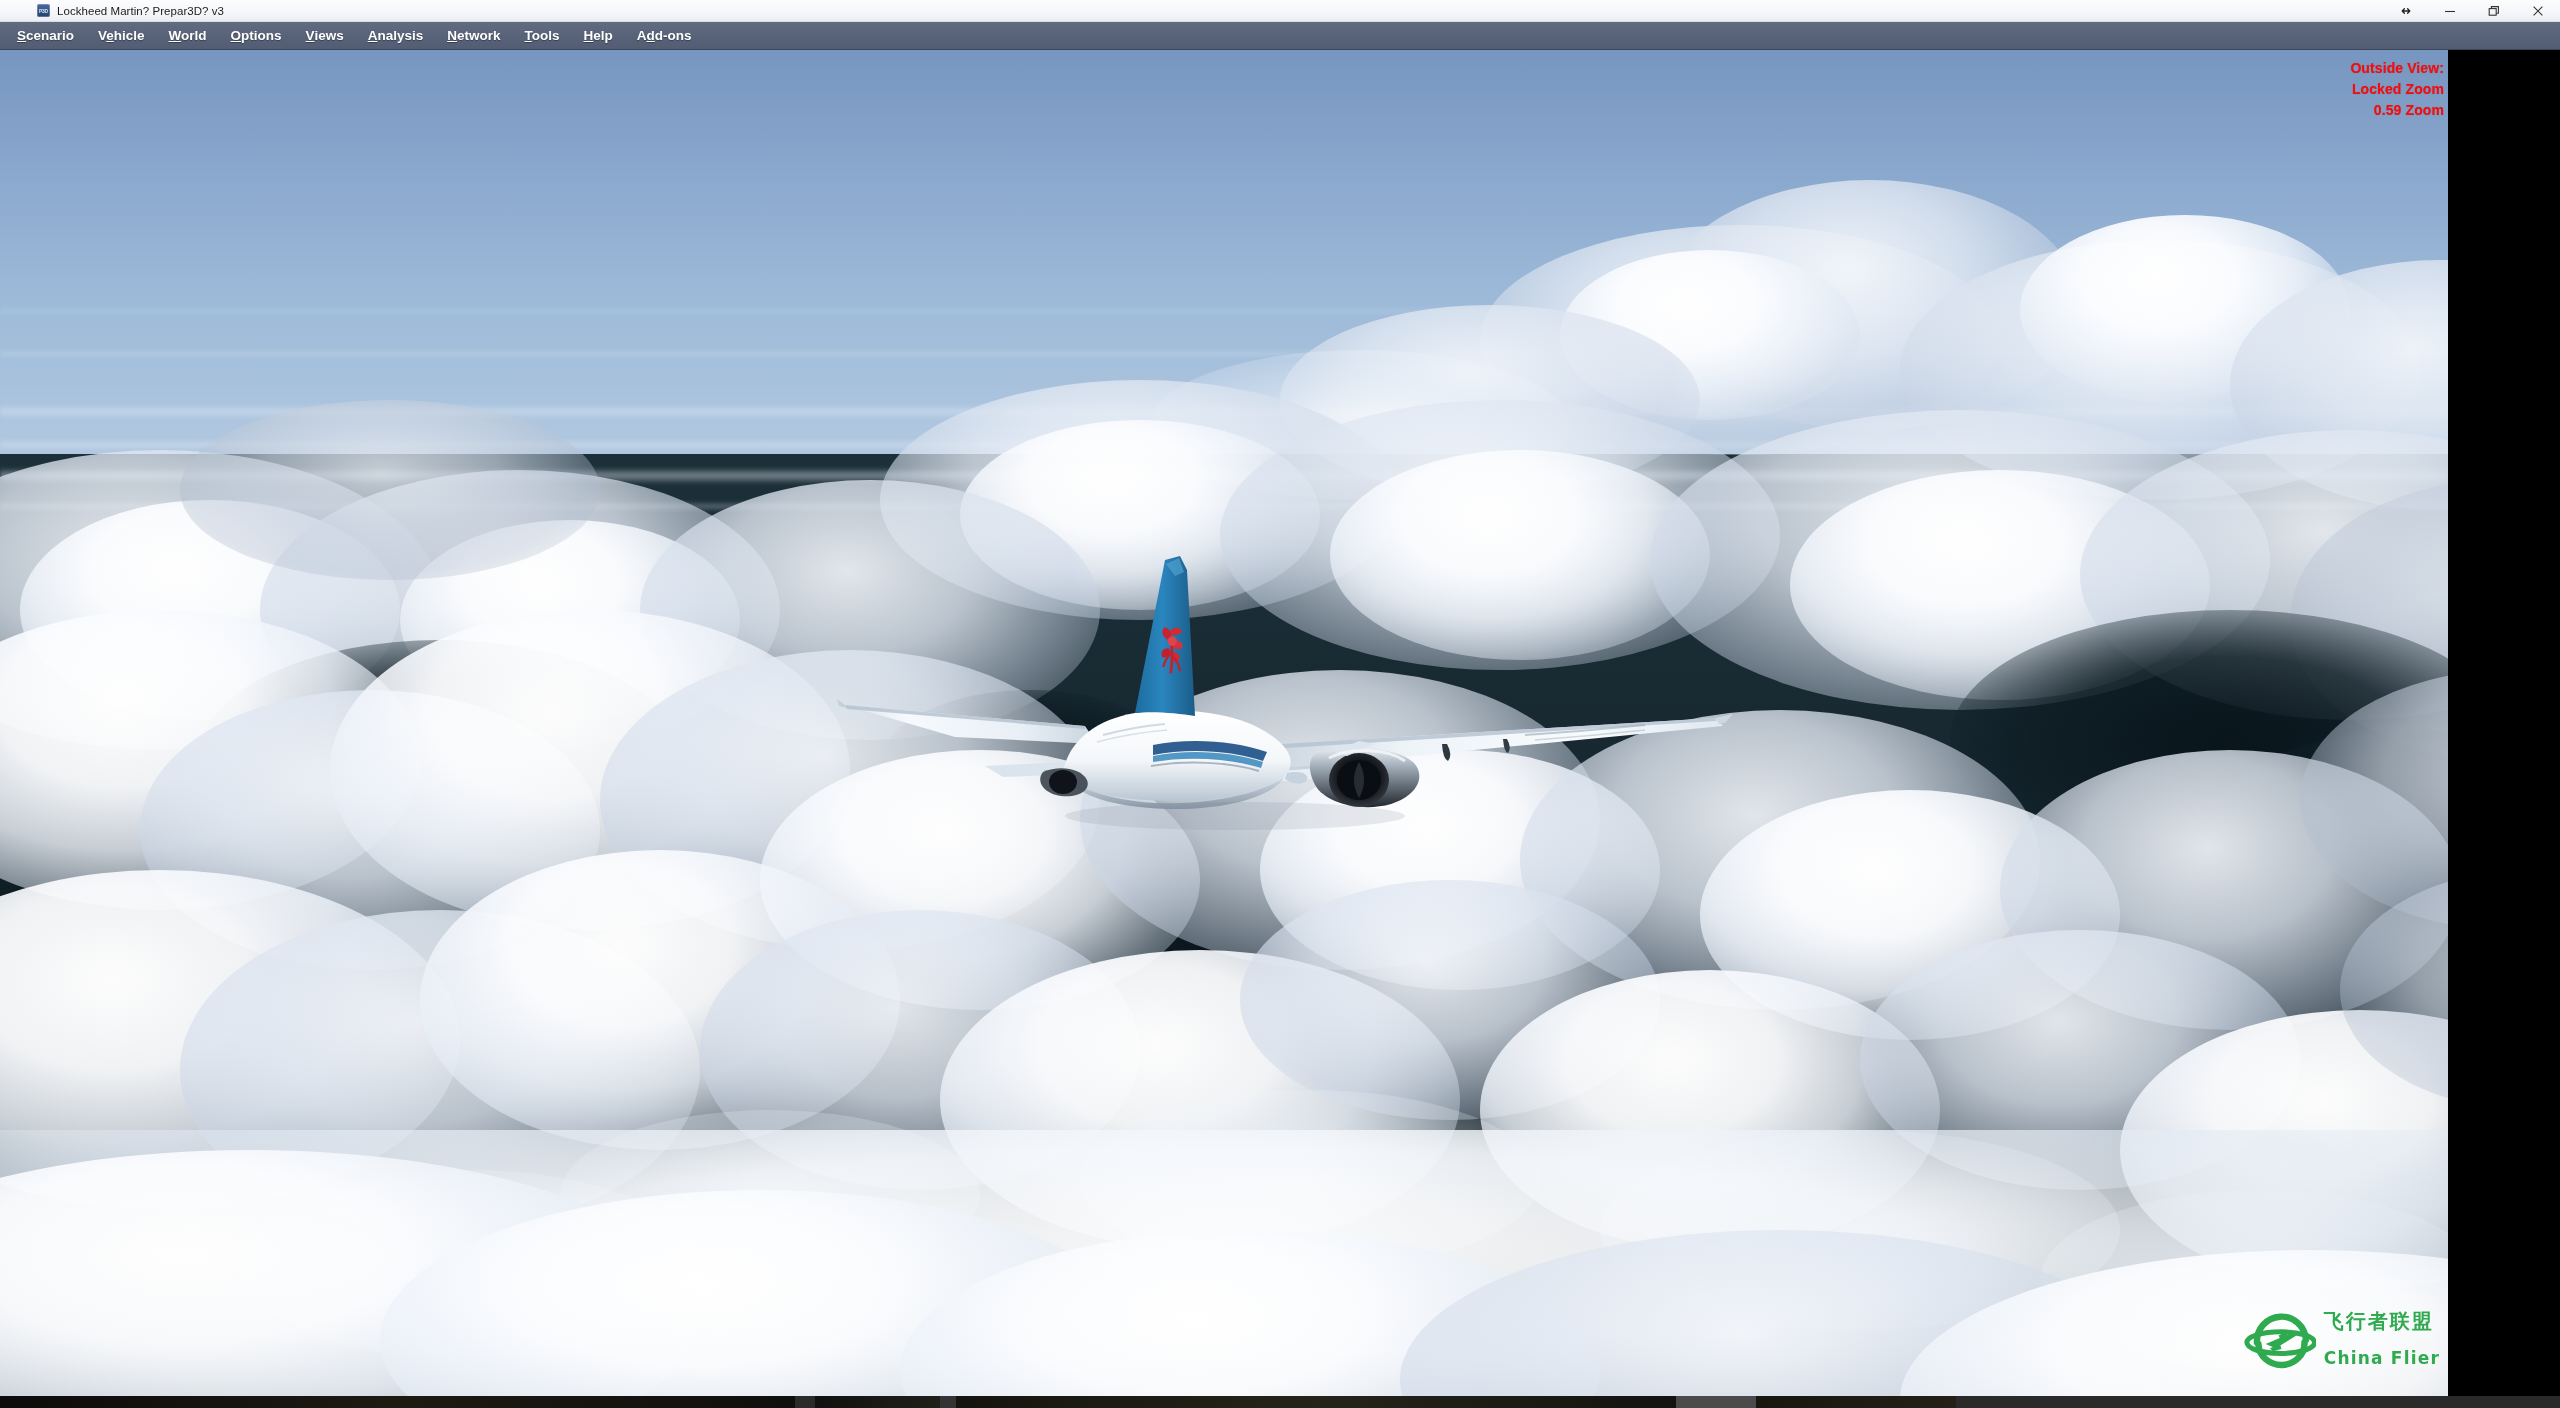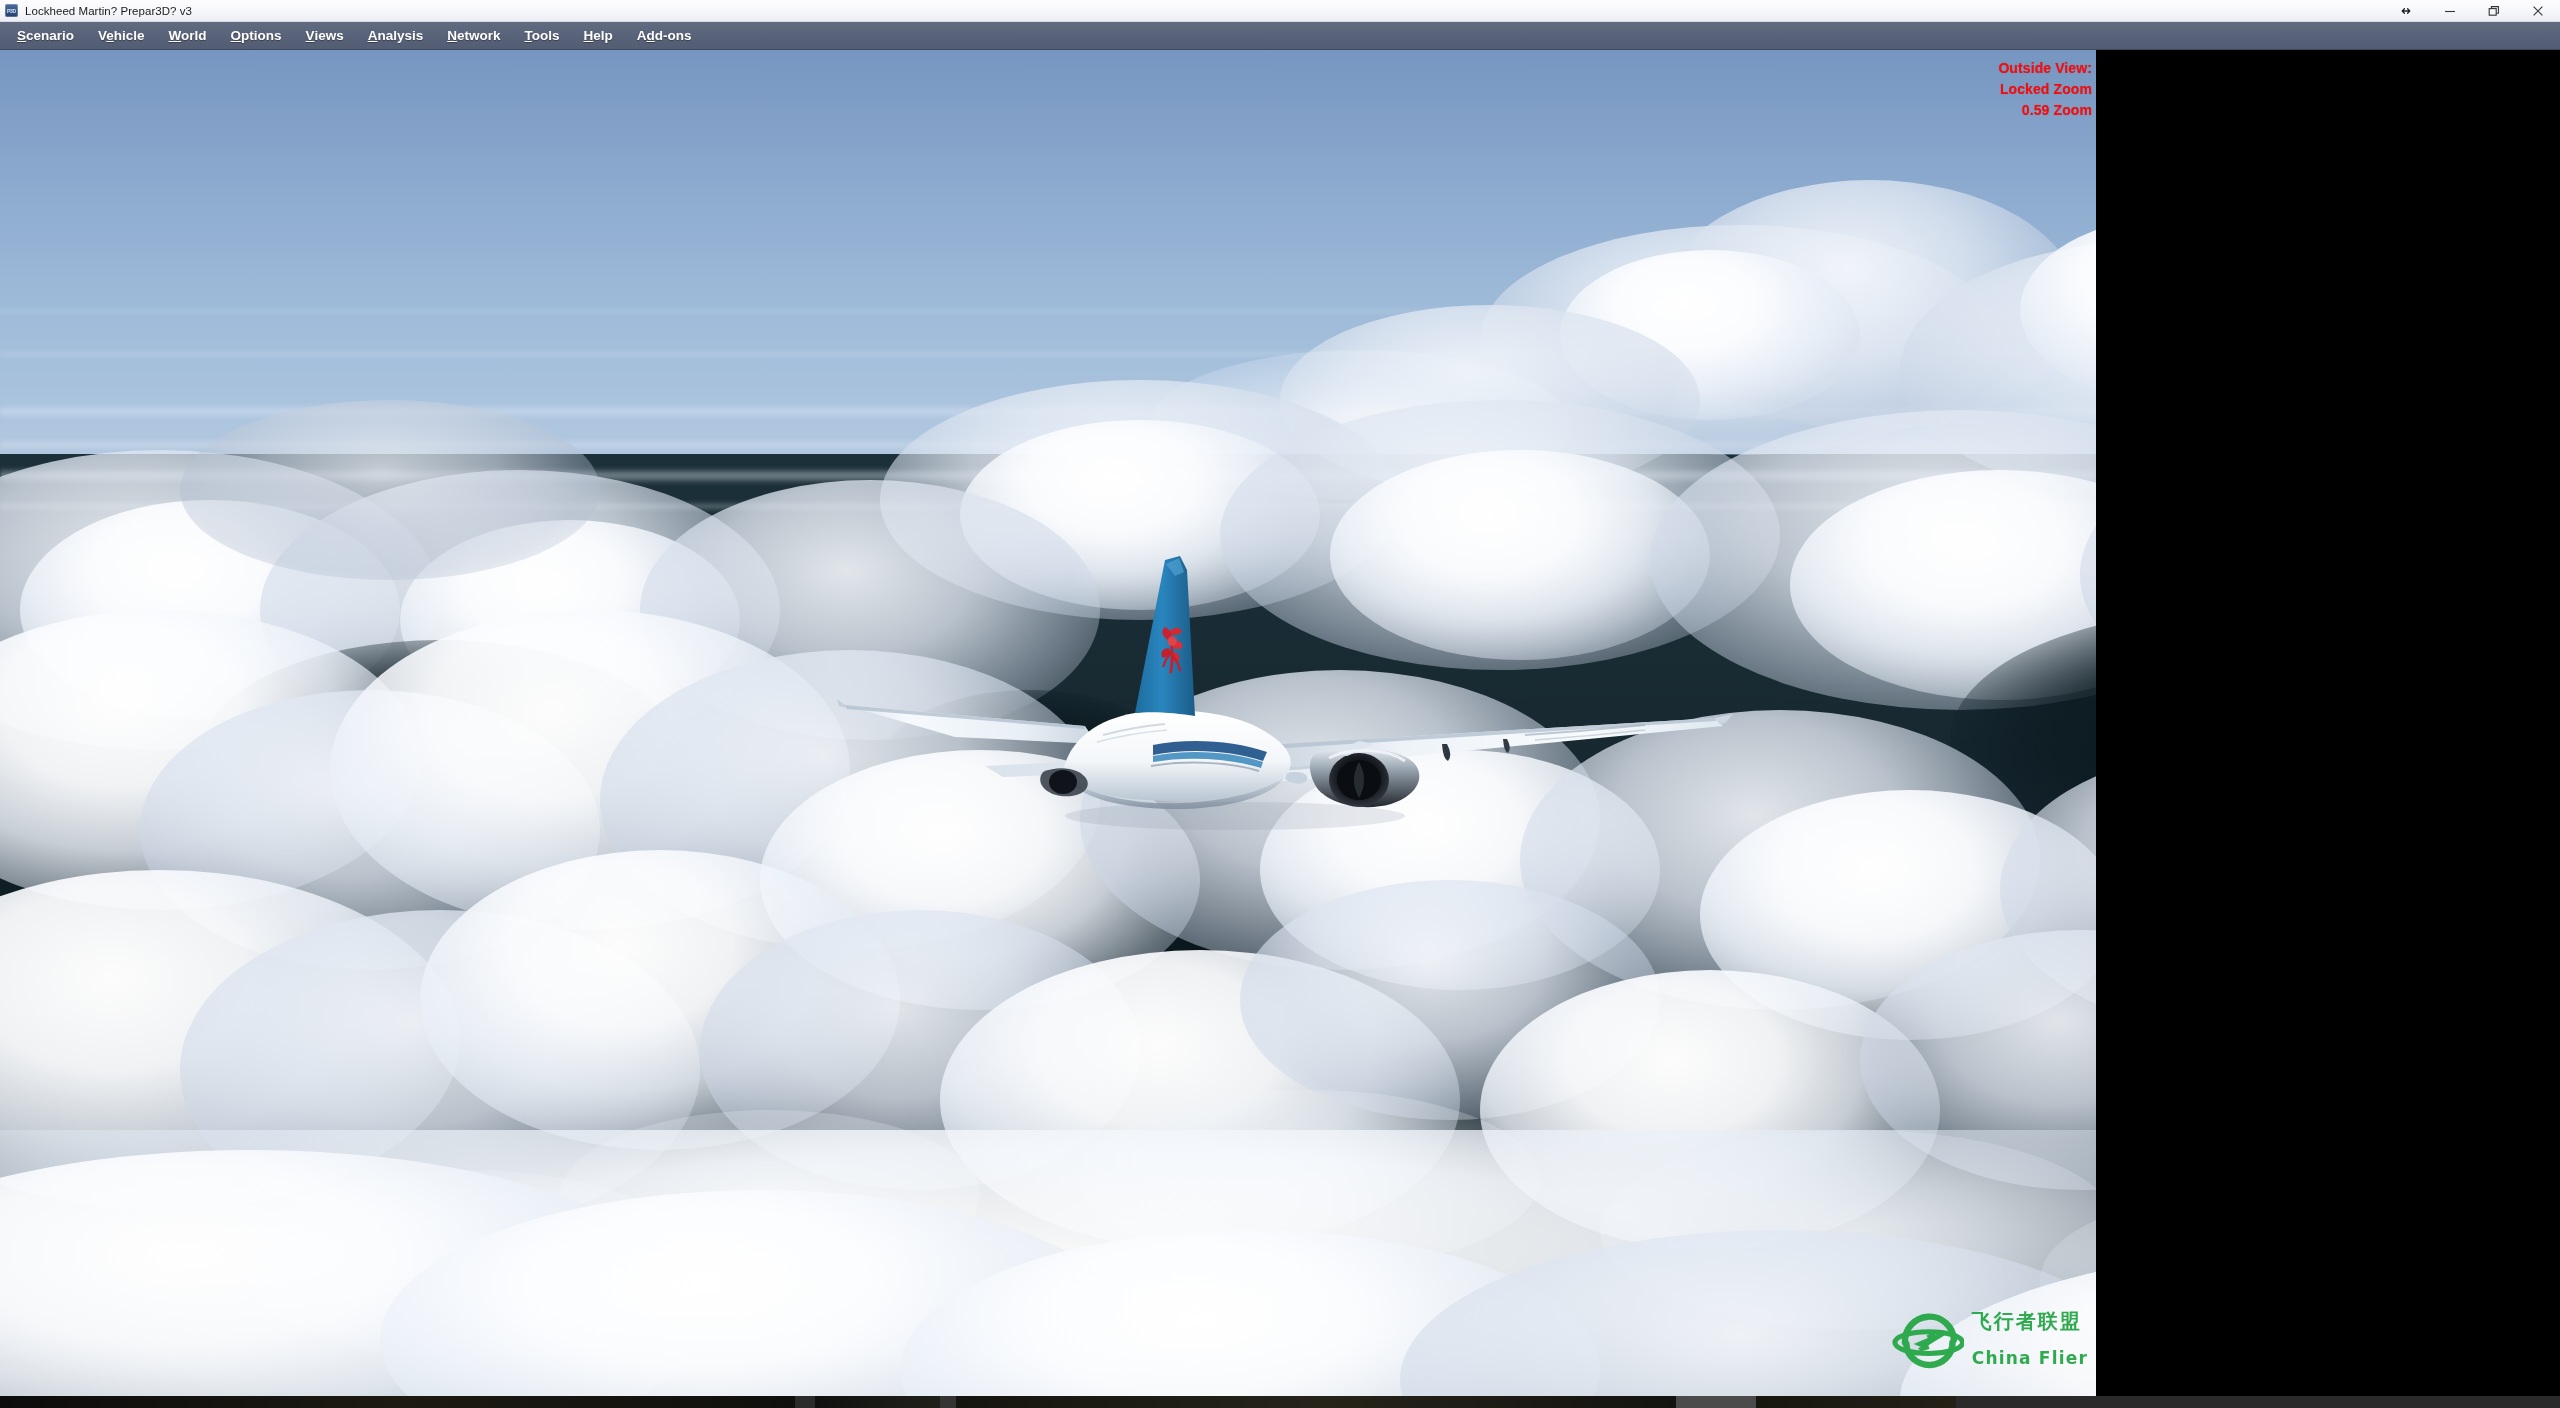--- a/index.html
+++ b/index.html
@@ -6,21 +6,21 @@
   html,body{margin:0;padding:0;background:#000;}
   body{width:2560px;height:1408px;overflow:hidden;font-family:"Liberation Sans",sans-serif;}
 
   .app-window{position:relative;width:2560px;height:1408px;overflow:hidden;background:#000;}
 
   
   .titlebar{
     position:absolute;left:0;top:0;width:2560px;height:22px;
     background:linear-gradient(to bottom,#fdfdfe 0%,#f6f7fa 55%,#eceef4 100%);
     border-bottom:1px solid #d8dce6;
-    display:flex;align-items:center;box-sizing:border-box;
+    display:flex;align-items:center;box-sizing:border-box;padding-left:32px;
   }
   .tb-icon{
     width:13px;height:13px;margin-left:5px;margin-right:7px;border-radius:2px;
     background:linear-gradient(to bottom,#4a6b9c,#22406e);
     display:flex;align-items:center;justify-content:center;
     color:#cfe0f5;font-size:5px;font-weight:bold;letter-spacing:-0.3px;
     box-shadow:inset 0 0 0 1px rgba(255,255,255,0.25);
     font-family:"Liberation Sans",sans-serif;flex:0 0 auto;
   }
   .tb-title{font-size:11.5px;color:#1b1b1b;white-space:nowrap;letter-spacing:0.05px;}
@@ -41,21 +41,21 @@
   }
   .menu-item{
     font-size:13.5px;color:#ffffff;font-weight:bold;
     padding:3px 11px;margin-right:2px;white-space:nowrap;
     text-shadow:0 1px 1px rgba(0,0,0,0.35);
   }
   .menu-item u{text-decoration:underline;text-underline-offset:1px;}
 
   
   .viewport{
-    position:absolute;left:0;top:50px;width:2096px;height:1348px;overflow:hidden;
+    position:absolute;left:0;top:50px;width:2448px;height:1348px;overflow:hidden;
     background:#ffffff;
   }
 
   
   .sky{
     position:absolute;inset:0;
     background:linear-gradient(to bottom,
       #7695c0 0%,
       #8aa8cd 9%,
       #9cb9d8 18%,

